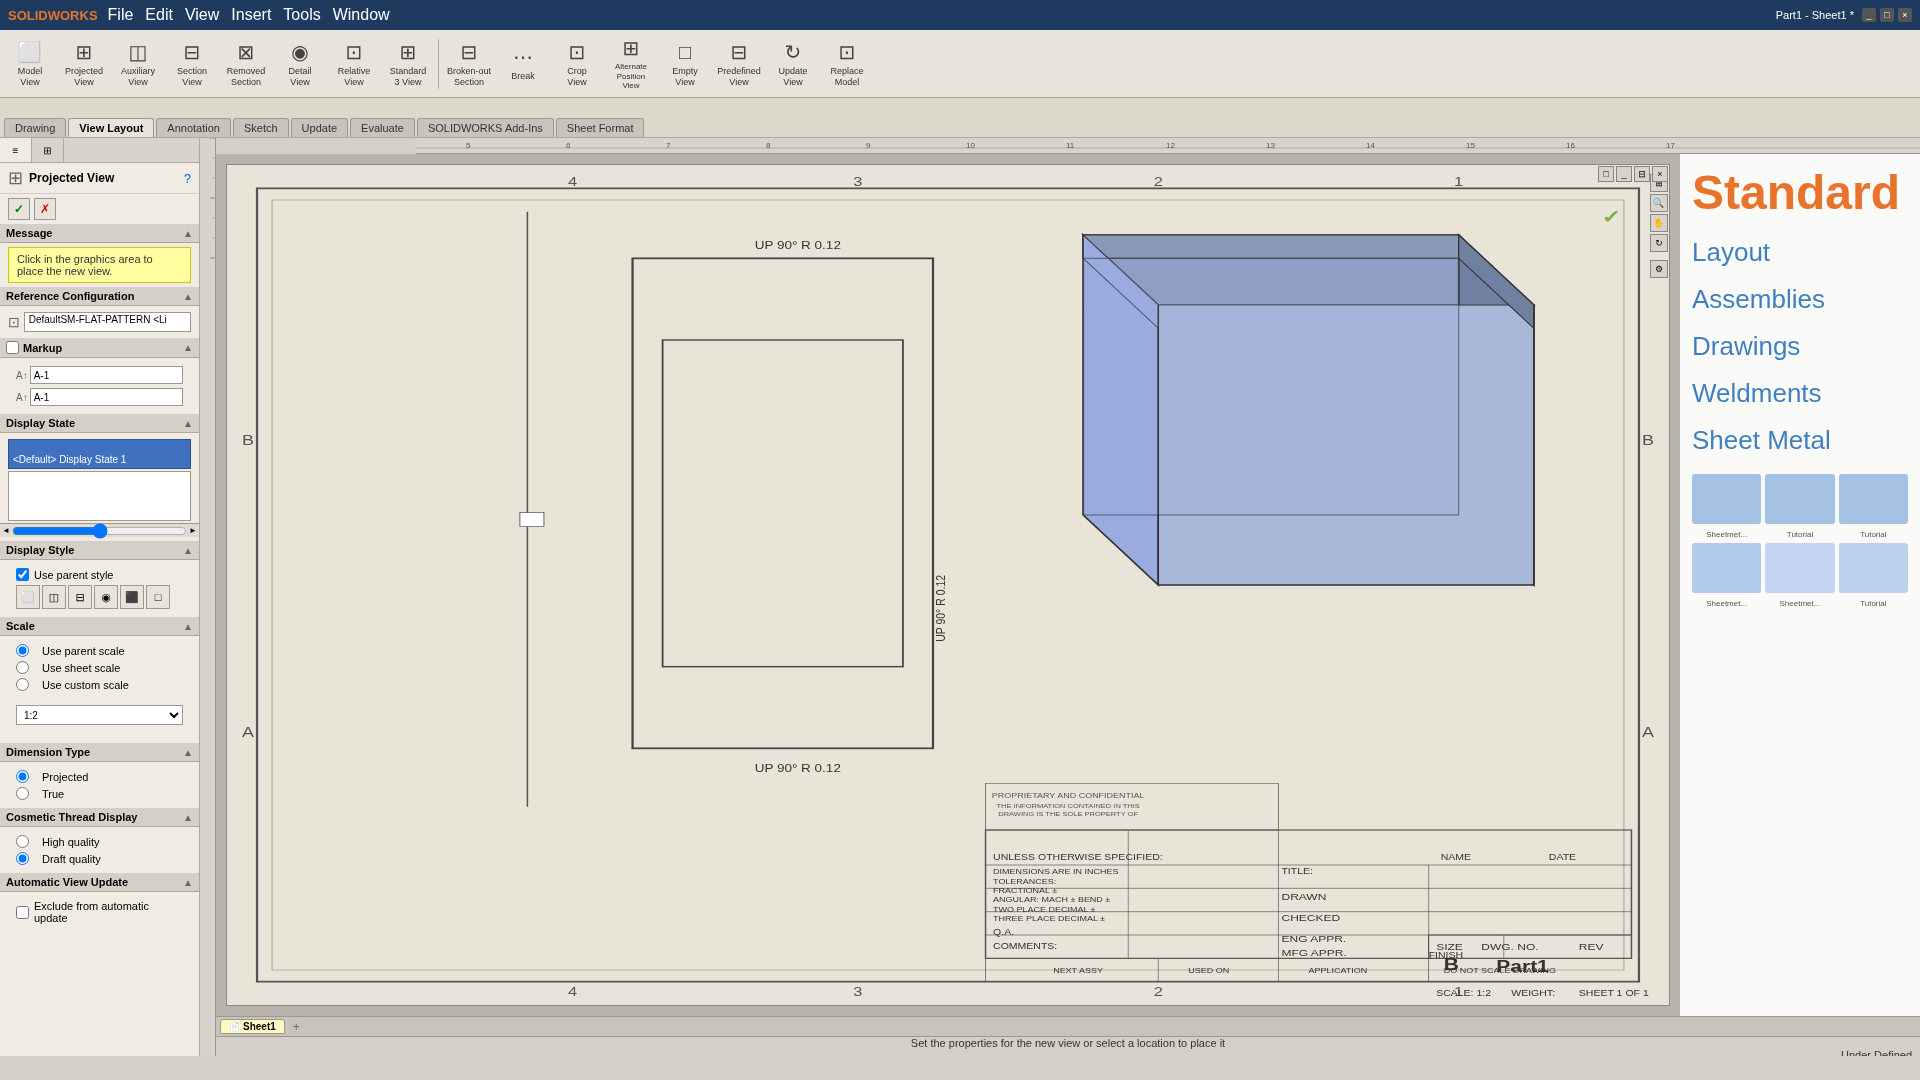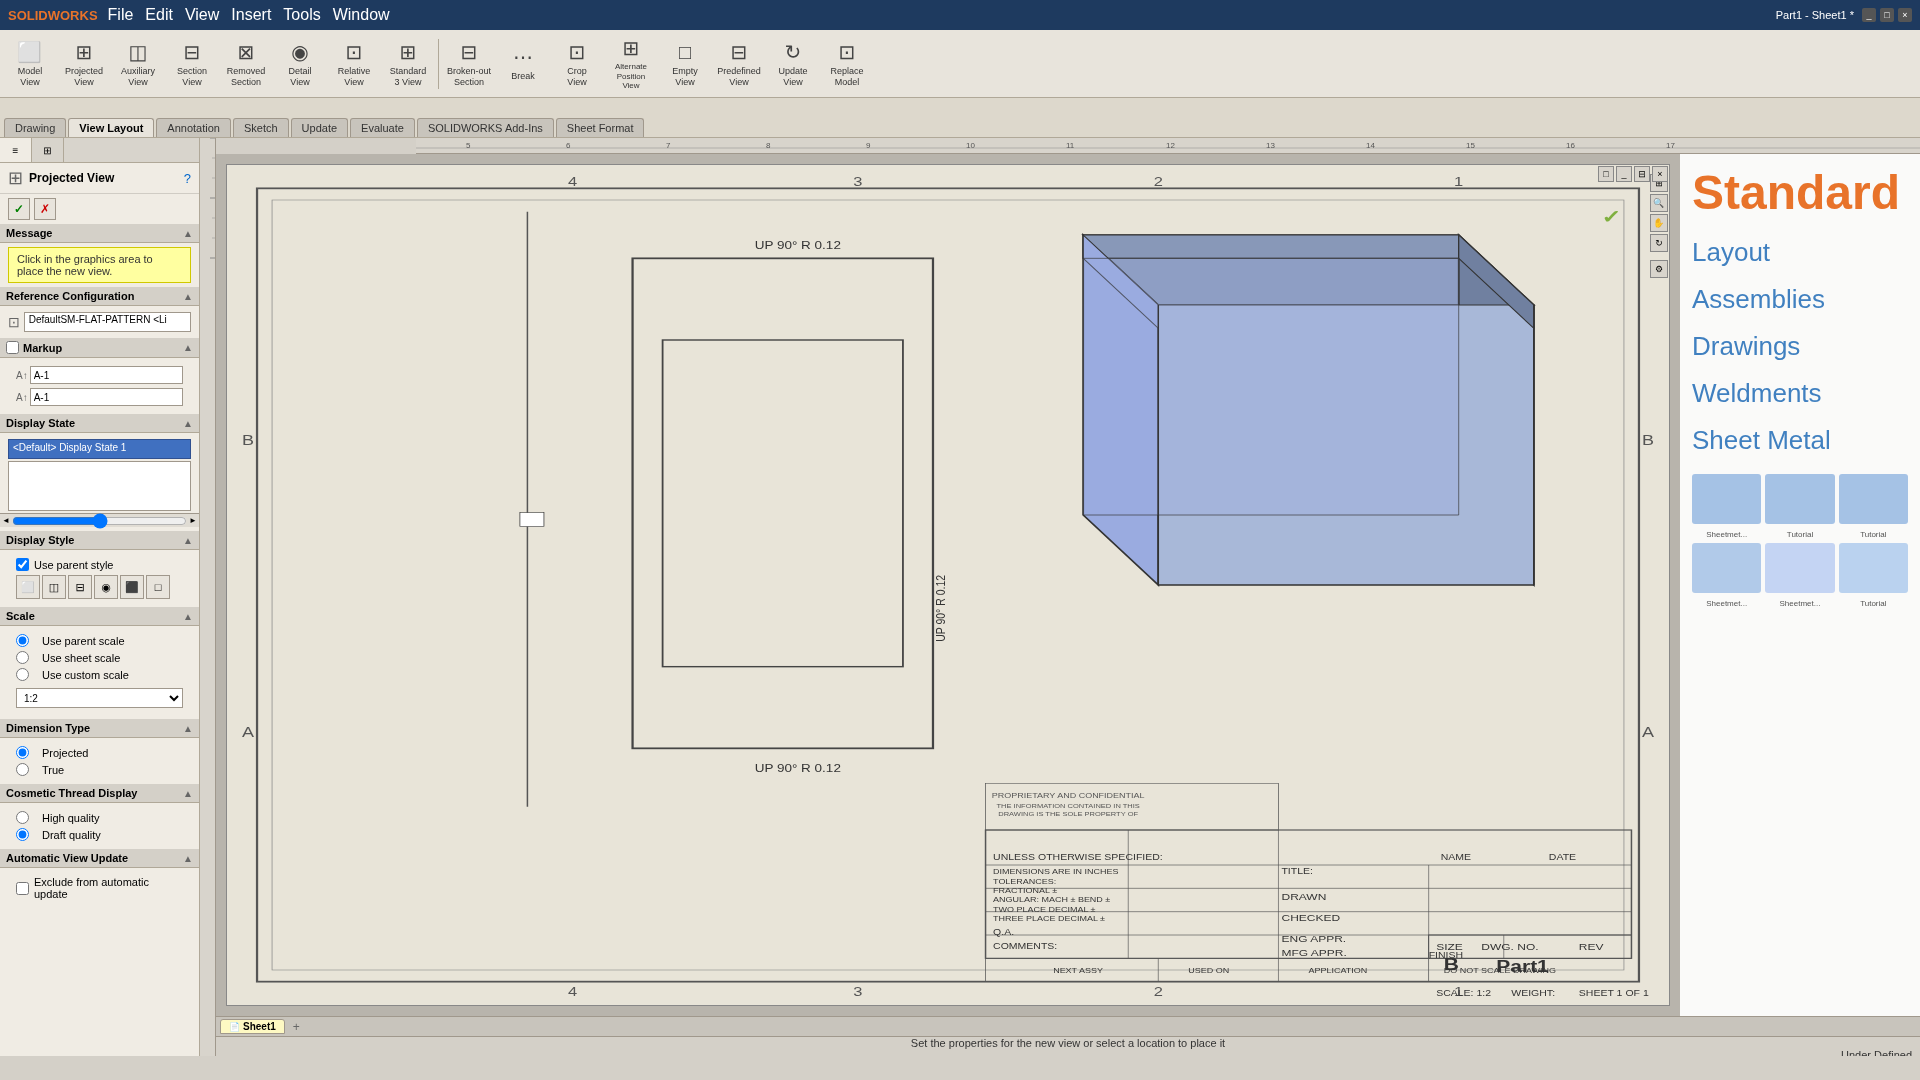--- a/index.html
+++ b/index.html
@@ -168,21 +168,21 @@
       flex: 1;
       border: 1px solid #a0988c;
       padding: 1px 3px;
       font-size: 10px;
       height: 18px;
       background: #fff;
     }
 
     .display-state-input {
       margin: 2px 8px;
-      padding: 2px 4px;
+      padding: 14px 4px;
       background: #4070c0;
       color: white;
       font-size: 10px;
       border: 1px solid #305090;
       width: calc(100% - 16px);
       height: 20px;
     }
     .ds-scroll {
       margin: 2px 8px;
       background: #fff;
@@ -197,21 +197,21 @@
       align-items: center;
       background: #e0dcd4;
       border-top: 1px solid #a0988c;
     }
     .ds-scrollbar input[type=range] { width: 100%; height: 10px; }
 
     .display-style-icons { display: flex; gap: 2px; padding: 2px 8px; }
     .ds-icon { width: 24px; height: 24px; background: #e8e4dc; border: 1px solid #a0988c; cursor: pointer; display: flex; align-items: center; justify-content: center; font-size: 11px; }
 
     .scale-input {
-      margin: 5px 8px;
+      margin: 12px 8px;
       width: calc(100% - 16px);
       border: 1px solid #a0988c;
       padding: 1px 3px;
       font-size: 10px;
       height: 20px;
       background: #fff;
     }
 
     
     #drawing-area {

